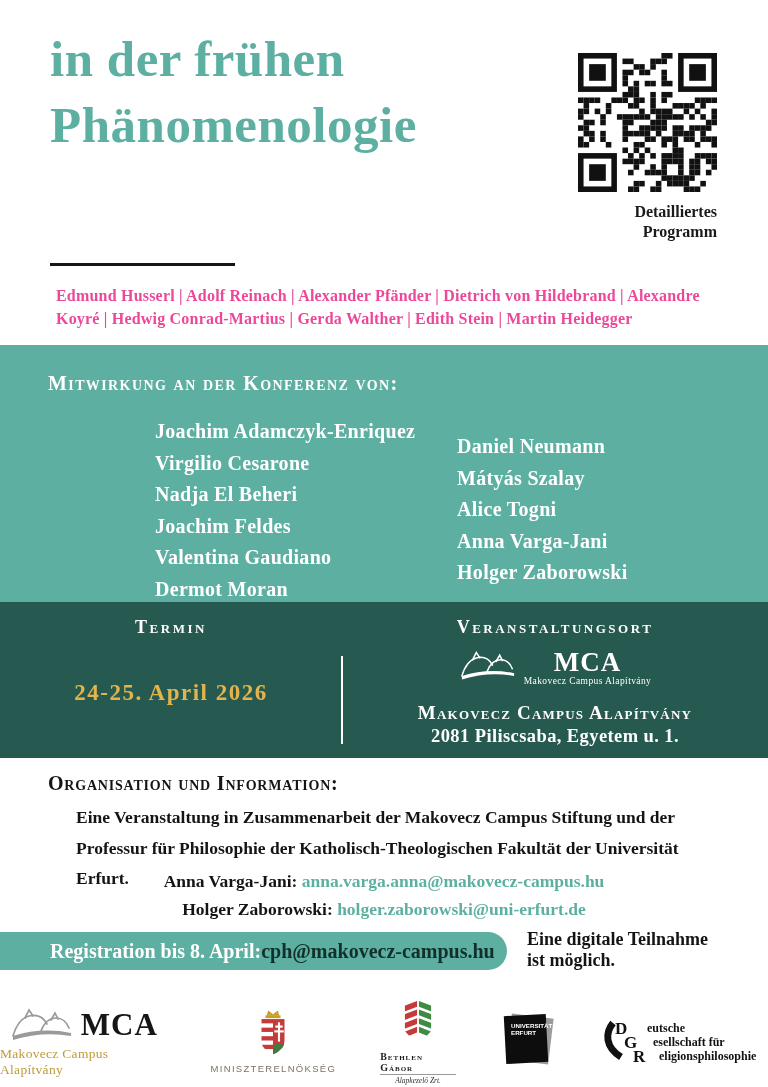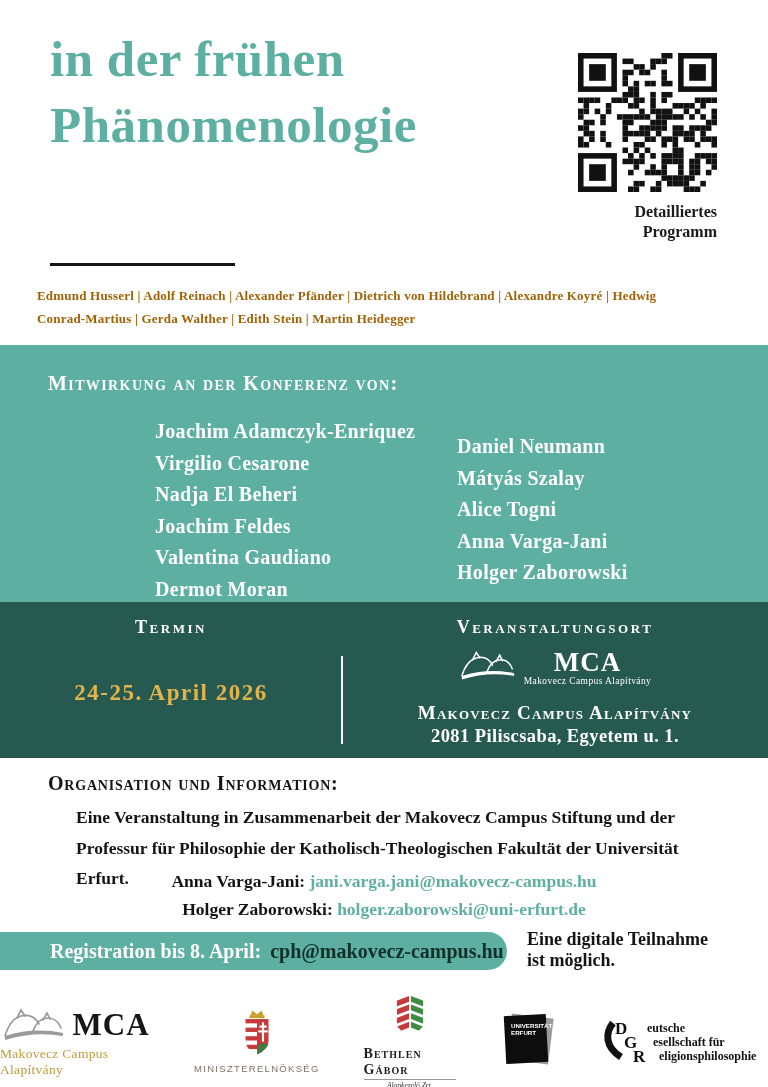--- a/index.html
+++ b/index.html
@@ -14,22 +14,22 @@
   .poster{position:relative;width:768px;height:1087px;background:#fff;}
 
   
   .header{position:absolute;top:0;left:0;width:768px;height:345px;}
   .title{position:absolute;left:50px;top:26px;color:var(--teal);font-weight:700;
          font-size:51px;line-height:66px;letter-spacing:.5px;}
   .qr-block{position:absolute;top:53px;right:51px;width:139px;text-align:right;}
   .qr-block svg{display:block;width:139px;height:139px;background:#fff;}
   .qr-label{margin-top:10px;font-weight:700;font-size:16px;line-height:20px;color:#1a1a1a;}
   .title-rule{position:absolute;left:50px;top:263px;width:185px;height:3px;background:#161616;}
-  .philosophers{position:absolute;left:37px;top:284px;max-width:652px;
-                font-size:13px;font-weight:700;line-height:23px;color:#a16207;letter-spacing:.2px;}
+  .philosophers{position:absolute;left:56px;top:284px;max-width:652px;
+                font-size:16px;font-weight:700;line-height:23px;color:#ec4899;letter-spacing:.2px;}
 
   
   .participants{position:absolute;top:345px;left:0;width:768px;height:257px;
                 background:var(--teal);color:#fff;padding:27px 48px 0;}
   .band-heading{font-variant:small-caps;font-weight:700;font-size:20px;letter-spacing:1.4px;}
   .participants-cols{display:flex;margin:21px 0 0 107px;}
   .participants ul{list-style:none;font-size:20px;font-weight:700;line-height:31.5px;letter-spacing:.3px;}
   .participants ul.col-left{width:302px;}
   .participants ul.col-right{padding-top:15px;}
 
@@ -59,33 +59,33 @@
   .org-contacts{position:absolute;left:0;top:109px;width:100%;text-align:center;
                 font-weight:700;font-size:17.5px;line-height:28px;}
   .org-contacts .email{color:var(--teal);}
 
   
   .reg-row{position:absolute;top:929px;left:0;width:768px;height:42px;}
   .reg-pill{position:absolute;left:0;top:3px;width:507px;height:38px;background:var(--teal);
             border-radius:0 19px 19px 0;display:flex;align-items:center;padding-left:50px;
             font-weight:700;font-size:20px;white-space:nowrap;}
   .reg-pill .reg-label{color:#fff;}
-  .reg-pill .reg-email{color:#12302A;margin-left:9px;}
+  .reg-pill .reg-email{color:#12302A;}
   .reg-note{position:absolute;left:527px;top:0;font-weight:700;font-size:18px;line-height:20.5px;color:#141414;}
 
   
   .footer{position:absolute;top:995px;left:0;width:768px;height:92px;
           display:flex;align-items:center;justify-content:center;gap:44px;}
   .logo{display:flex;flex-direction:column;align-items:center;}
   .mca-footer .mca-row{display:flex;align-items:center;gap:6px;}
   .mca-footer .mca-acronym{font-weight:700;font-size:31px;color:#161616;letter-spacing:1px;}
   .mca-footer .mca-sub{color:#BE9B3B;font-size:13.5px;margin-top:1px;letter-spacing:.3px;}
   .gov-label{margin-top:5px;color:#7D7264;font-size:9.5px;letter-spacing:1.3px;
              font-family:"Liberation Sans","DejaVu Sans",sans-serif;}
-  .bg-label{margin-top:3px;color:#1c1c1c;font-size:14px;letter-spacing:1px;font-variant:small-caps;
+  .bg-label{margin-top:3px;color:#1c1c1c;font-size:10px;letter-spacing:1px;font-variant:small-caps;
             font-weight:700;border-bottom:1px solid #999;padding-bottom:1px;}
   .bg-sub{color:#333;font-size:7.5px;margin-top:1px;font-style:italic;}
 </style>
 </head>
 <body>
 
 <div class="poster">
 
   <div class="header">
     <h1 class="title">
@@ -376,21 +376,21 @@
       <div class="venue-addr">2081 Piliscsaba, Egyetem u. 1.</div>
     </div>
   </section>
 
   <section class="org">
     <h2>Organisation und Information:</h2>
     <p class="org-text">Eine Veranstaltung in Zusammenarbeit der Makovecz Campus Stiftung und der Professur für Philosophie der Katholisch-Theologischen Fakultät der Universität Erfurt.</p>
     <div class="org-contacts">
       <div>
         <span>Anna Varga-Jani:</span>
-        <span class="email">jani.varga.jani@makovecz-campus.hu</span>
+        <span class="email">anna.varga.anna@makovecz-campus.hu</span>
       </div>
       <div>
         <span>Holger Zaborowski:</span>
         <span class="email">holger.zaborowski@uni-erfurt.de</span>
       </div>
     </div>
   </section>
 
   <div class="reg-row">
     <div class="reg-pill">

